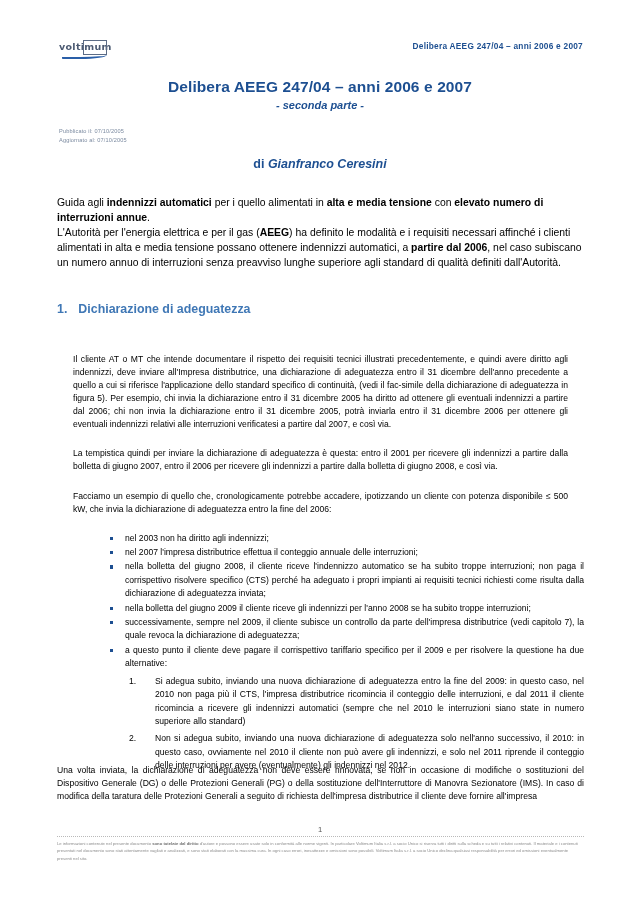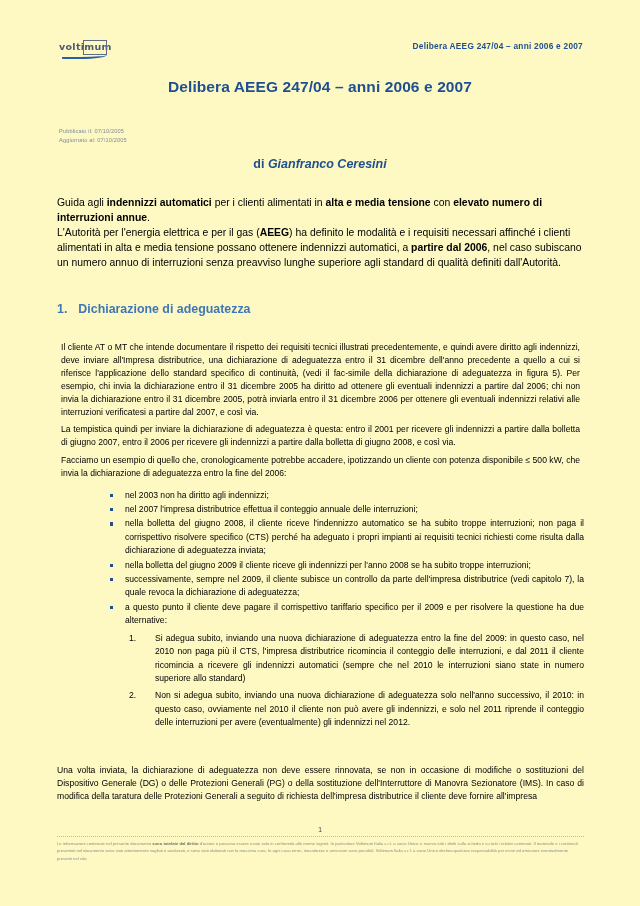--- a/index.html
+++ b/index.html
@@ -7,21 +7,21 @@
     padding: 0;
     background: #c8c8c8;
   }
   body {
     font-family: "Liberation Sans", sans-serif;
   }
   .page {
     position: relative;
     width: 640px;
     height: 906px;
-    background: #fef9c3;
+    background: #ffffff;
     overflow: hidden;
     box-sizing: border-box;
   }
 
   
   .header-row {
     position: absolute;
     left: 0;
     top: 38px;
     width: 640px;
@@ -143,21 +143,21 @@
   .body-block {
     position: absolute;
     left: 57px;
     top: 337px;
     width: 527px;
     font-size: 8.6px;
     color: #000;
     line-height: 1.52;
     text-align: justify;
   }
-  .body-block p { margin: 4px; }
+  .body-block p { margin: 16px; }
 
   ul.bullets {
     margin: 9px 0 0 0;
     padding: 0;
     list-style: none;
   }
   ul.bullets > li {
     position: relative;
     padding-left: 68px;
     margin-bottom: 1px;
@@ -243,30 +243,31 @@
   <div class="header-row">
     <div class="logo">
       <span class="logo-text">voltimum</span>
       <span class="logo-box"></span>
       <span class="logo-swoosh"></span>
     </div>
     <div class="header-title">Delibera AEEG 247/04 – anni 2006 e 2007</div>
   </div>
 
   <div class="doc-title">Delibera AEEG 247/04 – anni 2006 e 2007</div>
+  <div class="doc-subtitle">- seconda parte -</div>
   <div class="doc-author">
     <span>di </span><span class="nm">Gianfranco Ceresini</span>
   </div>
   <div class="pubinfo">
     <div>Pubblicato il: 07/10/2005</div>
     <div>Aggiornato al: 07/10/2005</div>
   </div>
 
   <div class="intro">
-    <span>Guida agli </span><b>indennizzi automatici</b><span> per i clienti alimentati in </span><b>alta e media tensione</b><span> con </span><b>elevato numero di interruzioni annue</b><span>.</span><br>
+    <span>Guida agli </span><b>indennizzi automatici</b><span> per i quello alimentati in </span><b>alta e media tensione</b><span> con </span><b>elevato numero di interruzioni annue</b><span>.</span><br>
     <span>L'Autorità per l'energia elettrica e per il gas (</span><b>AEEG</b><span>) ha definito le modalità e i requisiti necessari affinché i clienti alimentati in alta e media tensione possano ottenere indennizzi automatici, a </span><b>partire dal 2006</b><span>, nel caso subiscano un numero annuo di interruzioni senza preavviso lunghe superiore agli standard di qualità definiti dall'Autorità.</span>
   </div>
 
   <div class="section-head">
     <span class="num">1.</span><span>Dichiarazione di adeguatezza</span>
   </div>
 
   <div class="body-block">
     <p>Il cliente AT o MT che intende documentare il rispetto dei requisiti tecnici illustrati precedentemente, e quindi avere diritto agli indennizzi, deve inviare all'Impresa distributrice, una dichiarazione di adeguatezza entro il 31 dicembre dell'anno precedente a quello a cui si riferisce l'applicazione dello standard specifico di continuità, (vedi il fac-simile della dichiarazione di adeguatezza in figura 5). Per esempio, chi invia la dichiarazione entro il 31 dicembre 2005 ha diritto ad ottenere gli eventuali indennizzi a partire dal 2006; chi non invia la dichiarazione entro il 31 dicembre 2005, potrà inviarla entro il 31 dicembre 2006 per ottenere gli eventuali indennizzi relativi alle interruzioni verificatesi a partire dal 2007, e così via.</p>
     <p>La tempistica quindi per inviare la dichiarazione di adeguatezza è questa: entro il 2001 per ricevere gli indennizzi a partire dalla bolletta di giugno 2007, entro il 2006 per ricevere gli indennizzi a partire dalla bolletta di giugno 2008, e così via.</p>

